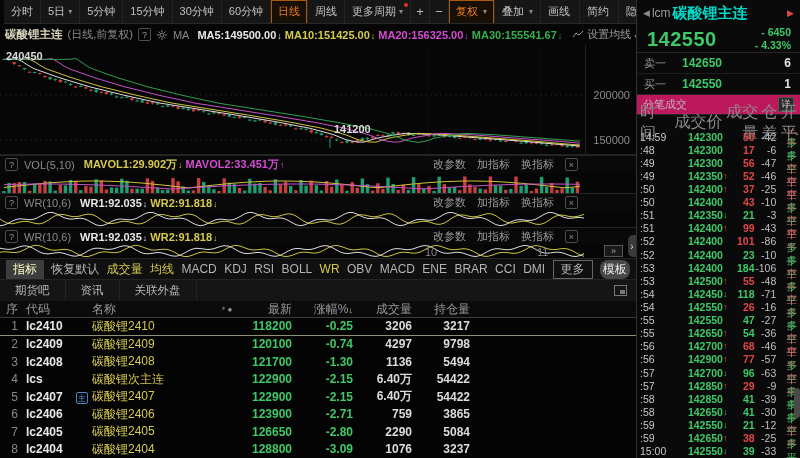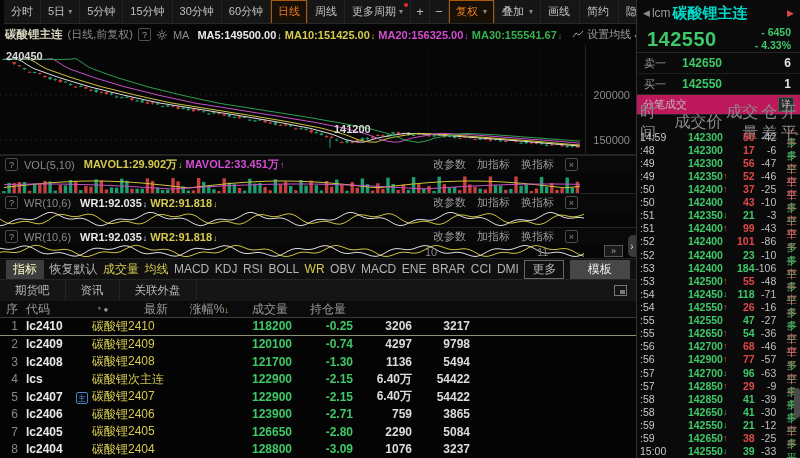--- a/index.html
+++ b/index.html
@@ -51,21 +51,21 @@
                    border-radius:5px 0 0 5px;color:#ddd;font-size:10px;display:flex;align-items:center;justify-content:center}
   .collapse-handle::after{content:"›"}
   
   .indicator-bar{position:absolute;left:0;top:258px;width:636px;height:21px;background:#101010;
                  border-top:1px solid #242424;display:flex;align-items:center;justify-content:space-between;
                  padding:0 6px;font-size:12px;color:#b4b4b4;white-space:nowrap;overflow:hidden}
   .ind-item{flex:none}
   .ind-item.active{color:#d6ca50}
   .ind-item.button{background:#3d3d3d;color:#fef9c3;padding:1px 7px;border-radius:0}
   .ind-item.outline{border:1px solid #666;padding:0 7px}
-  .ind-item.button2{background:#474747;color:#ececec;padding:1px 18px;border-radius:0}
+  .ind-item.button2{background:#474747;color:#ececec;padding:1px 3px;border-radius:8px}
   
   .bottom-tabs{position:absolute;left:0;top:279px;width:636px;height:22px;background:#151515;
                border-top:1px solid #242424;display:flex;align-items:stretch;font-size:11.5px;color:#b8b8b8}
   .btab{display:flex;align-items:center;padding:0 15px;border-right:1px solid #242424}
   .btab.active{background:#e8640c;color:#fff}
   .dock-icon{margin-left:auto;margin-right:9px;align-self:center;width:13px;height:11px;border:1px solid #777;position:relative}
   .dock-icon::after{content:"";position:absolute;right:1px;bottom:1px;width:5px;height:4px;background:#777}
   
   .thead{position:absolute;left:0;top:301px;width:636px;height:17px;display:flex;align-items:center;
          font-size:12px;color:#999;background:#0b0b0b;border-bottom:1px solid #3a3a3a}
@@ -688,20 +688,21 @@
         <div class="btab">资讯</div>
         <div class="btab">关联外盘</div>
       </div>
     <div class="dock-icon"></div>
   </div>
 
   <div class="thead">
     <span class="c-idx">序</span>
     <span class="c-code">代码</span>
     <span class="c-badge"></span>
+    <span class="c-name">名称</span>
     <span class="c-marks">＊●</span>
     <span class="c-last">最新</span>
     <span class="c-chg"><span>涨幅%</span><span class="sort-ar">↓</span></span>
     <span class="c-vol">成交量</span>
     <span class="c-oi">持仓量</span>
   </div>
   <div class="tbody" id="tbody">
       <div class="trow selected">
     <span class="c-idx">1</span>
     <span class="c-code">lc2410</span>

